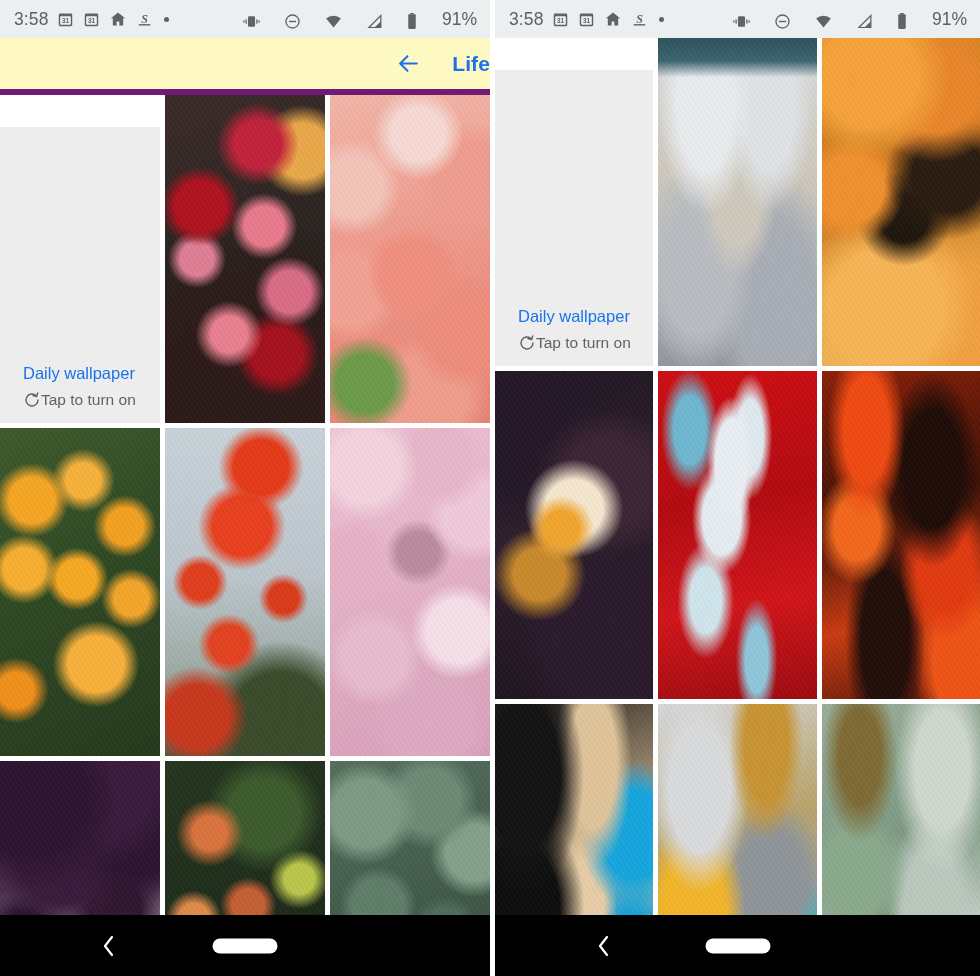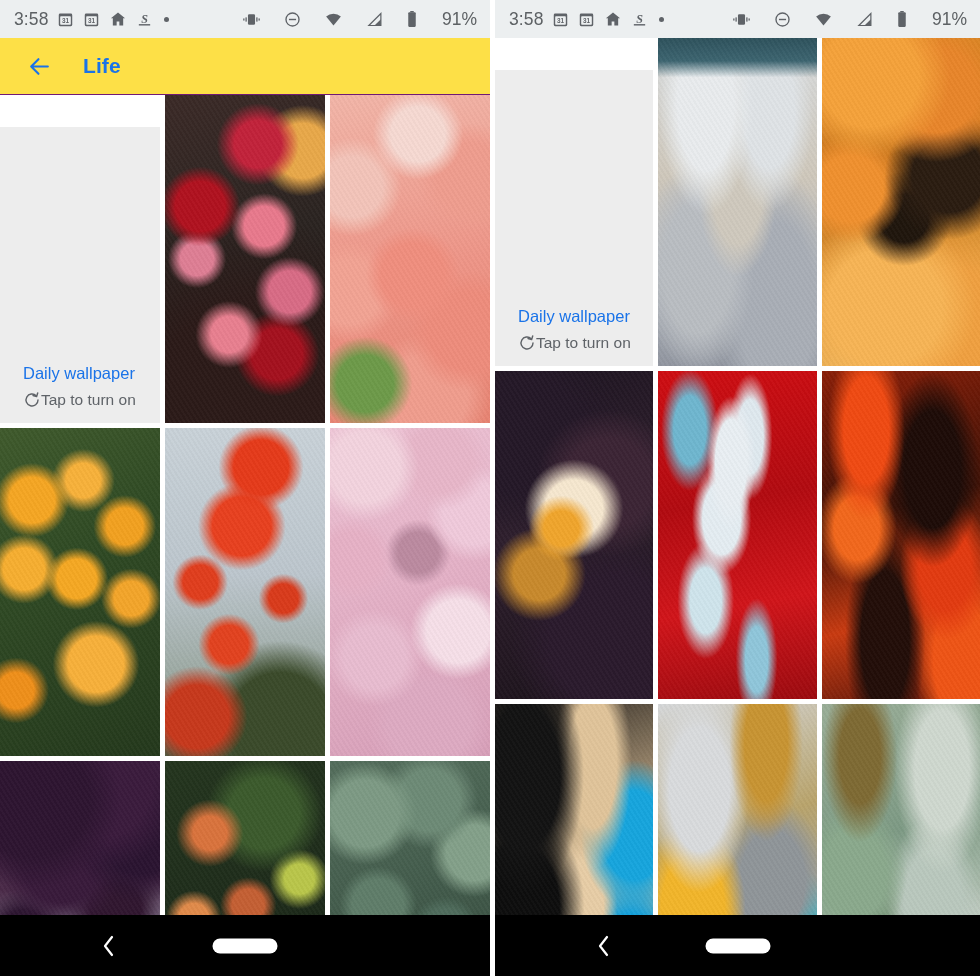--- a/index.html
+++ b/index.html
@@ -26,40 +26,41 @@
   
   .statusbar{
     height:38px; flex:0 0 38px;
     background:#eceff0;
     display:flex; align-items:center;
     padding:0 13px 0 14px;
     color:#5f6368;
   }
   .sb-left, .sb-right{ display:flex; align-items:center; }
   .sb-left{ flex:1 1 auto; gap:9px; }
-  .sb-right{ gap:23px; }
+  .sb-right{ gap:23px;align-items:flex-end; }
   .sb-clock{
     font-size:17.5px; color:#5d6164; letter-spacing:.1px;
     font-family:"Liberation Sans", sans-serif;
   }
   .sb-batt-pct{ font-size:17.5px; color:#5d6164; margin-left:1px; }
   .ic{ display:inline-flex; align-items:center; justify-content:center; }
   .ic svg{ display:block; }
   .dot-ic{
     width:5px;height:5px;border-radius:50%;background:#5f6368;
     display:inline-block; margin-left:2px;
   }
 
   
   .appbar{
     height:57px; flex:0 0 57px;
-    background:#fde047;
+    background:#fef9c3;
     display:flex; align-items:center;
     padding-left:22px;
-    border-bottom:1px solid #701a75;
+    border-bottom:6px solid #701a75;
+    justify-content:flex-end;
   }
   .back-btn{
     width:34px;height:34px;
     display:flex;align-items:center;justify-content:center;
     cursor:pointer;
   }
   .appbar-title{
     margin-left:27px;
     font-size:21px;
     font-weight:700;

